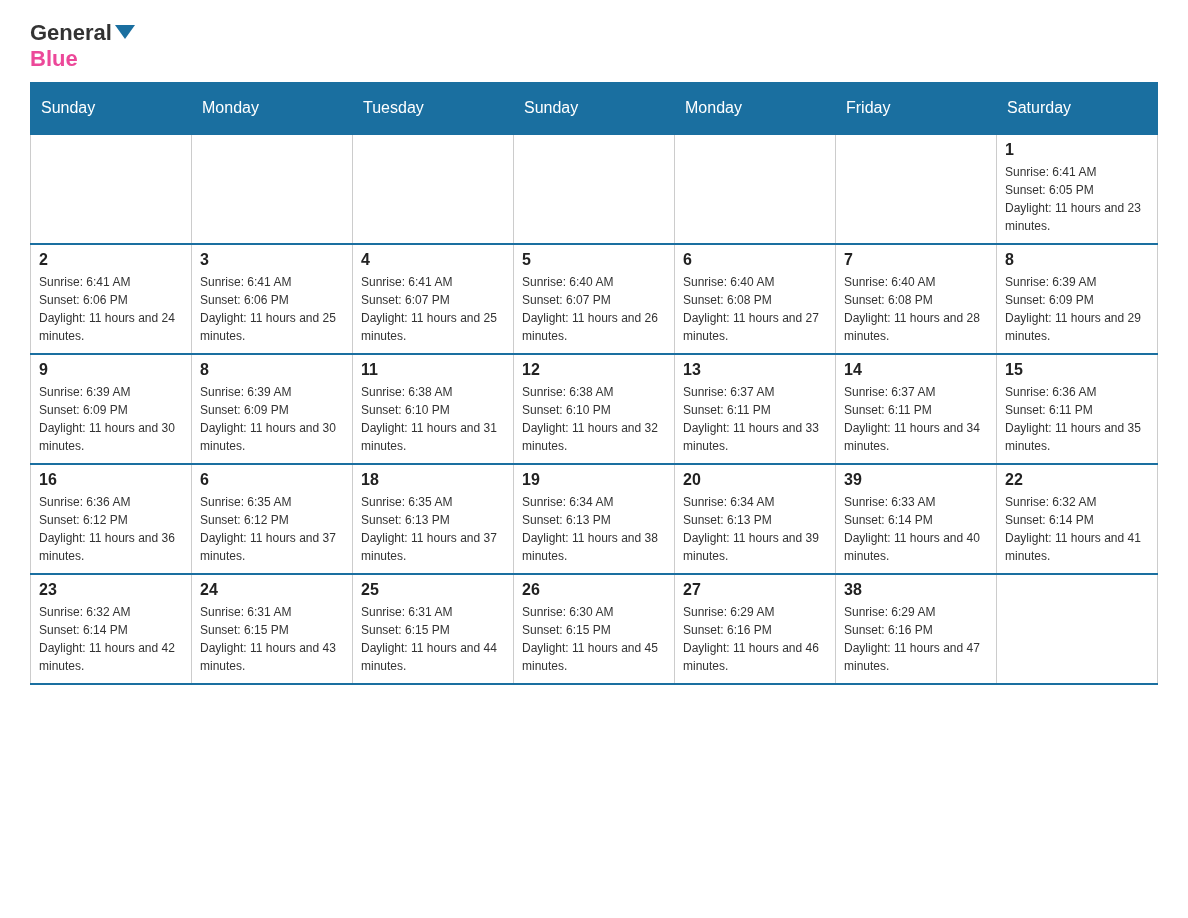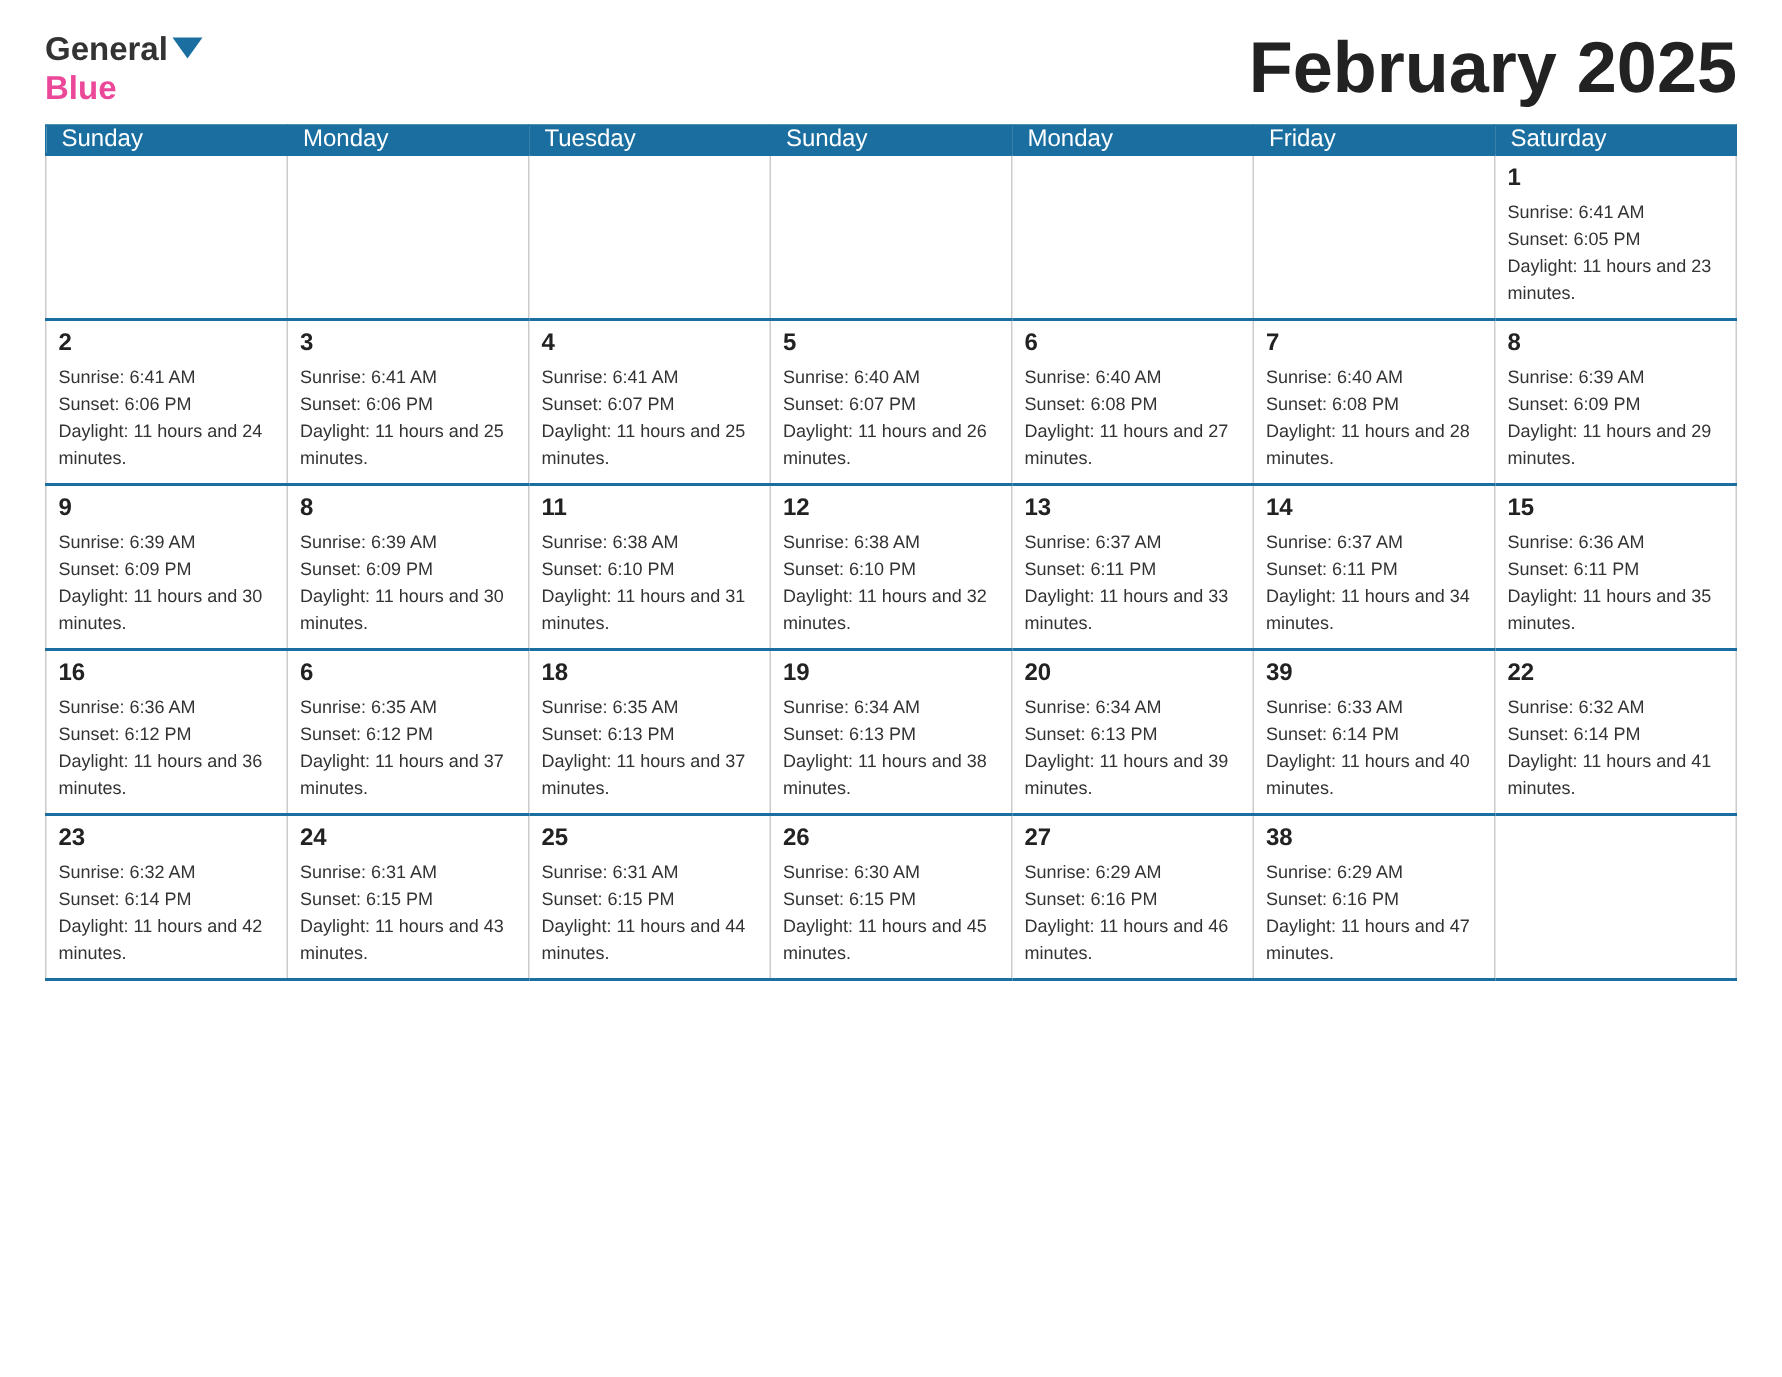--- a/index.html
+++ b/index.html
@@ -59,21 +59,21 @@
       margin-top: 4px;
     }
     .calendar {
       width: 100%;
       border-collapse: collapse;
       margin-top: 10px;
     }
     .calendar th {
       background-color: #1a6fa0;
       color: #fff;
-      padding: 0 10px;
+      padding: 16px 10px;
       text-align: left;
       font-size: 16px;
       font-weight: normal;
       border: 1px solid #1a6fa0;
     }
     .calendar td {
       border: 1px solid #ccc;
       vertical-align: top;
       padding: 6px 8px;
       width: calc(100% / 7);
@@ -110,21 +110,20 @@
 
 <div class="header">
   <div class="logo">
     <div class="logo-general">
       <span>General</span>
       <span class="logo-arrow"></span>
     </div>
     <div class="logo-blue">Blue</div>
   </div>
   <div class="title-section">
-    <div class="month-title">February 2025</div>
   </div>
 </div>
 
 <table class="calendar">
   <thead>
     <tr>
     <th>Sunday</th>
         <th>Monday</th>
         <th>Tuesday</th>
         <th>Sunday</th>

